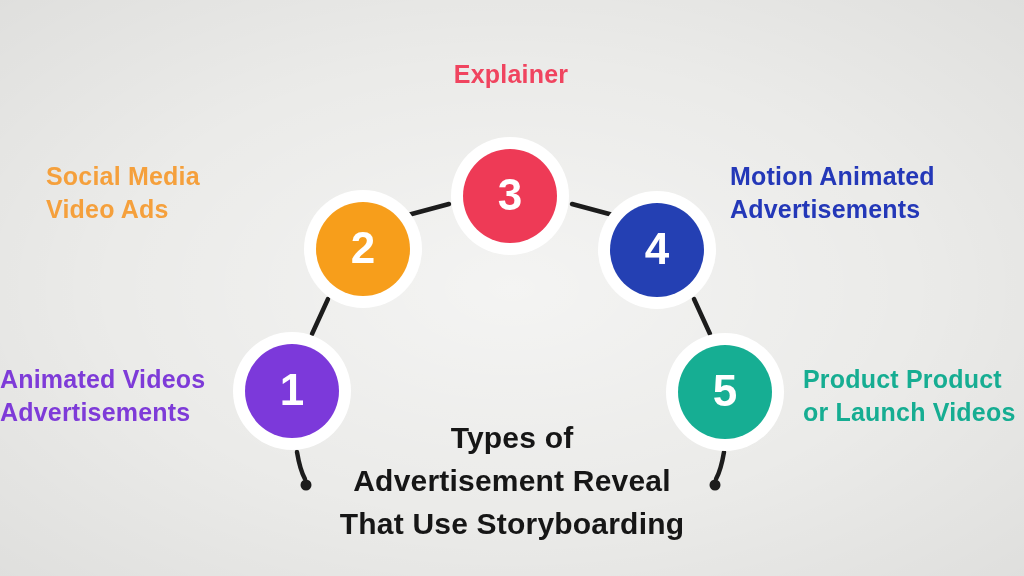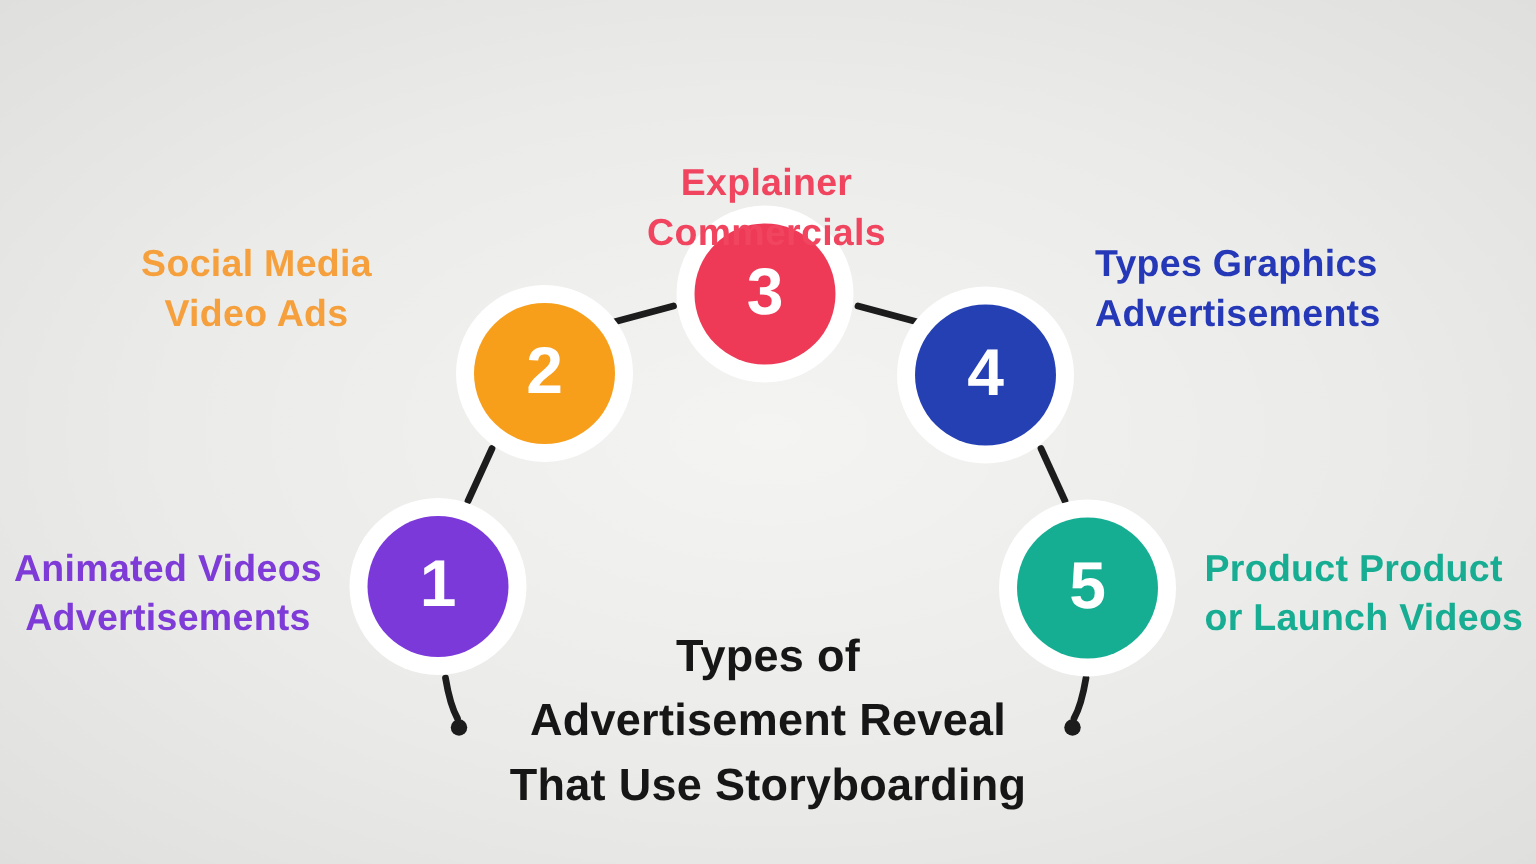--- a/index.html
+++ b/index.html
@@ -26,21 +26,21 @@
     font-size:44px;font-weight:bold;
     line-height:1;
     transform:translateY(-1px);
   }
   .step-label{
     position:absolute;z-index:2;
     font-size:25px;font-weight:bold;
     line-height:33px;
     letter-spacing:0.2px;
   }
-  .align-right{text-align:center;}
+  .align-right{text-align:left;}
   .align-left{text-align:left;}
   .align-center{text-align:center;}
   .title{
     position:absolute;z-index:2;
     left:0;right:0;top:416px;
     text-align:center;
     font-size:30px;font-weight:700;
     line-height:43px;
     letter-spacing:0.2px;
   }
@@ -89,26 +89,25 @@
   </div>
 
   <div class="step-label align-right" style="left: 0px; top: 363px; width: 224px; color: rgb(126, 59, 216);">
     <span class="label-line">Animated Videos</span>
     <span class="label-line">Advertisements</span>
   </div>
   <div class="step-label align-right" style="left: 46px; top: 160px; width: 250px; color: rgb(245, 160, 60);">
     <span class="label-line">Social Media</span>
     <span class="label-line">Video Ads</span>
   </div>
-  <div class="step-label align-center" style="left: 361px; top: 58px; width: 300px; color: rgb(240, 68, 95); margin-top: 48px;">
+  <div class="step-label align-center" style="left: 361px; top: 58px; width: 300px; color: rgb(240, 68, 95);">
     <span class="label-line">Explainer</span>
-    <span class="label-line">Commercials</span>
   </div>
   <div class="step-label align-left" style="left: 730px; top: 160px; width: 280px; color: rgb(36, 56, 184);">
-    <span class="label-line">Types Graphics</span>
+    <span class="label-line">Motion Animated</span>
     <span class="label-line">Advertisements</span>
   </div>
   <div class="step-label align-left" style="left: 803px; top: 363px; width: 221px; color: rgb(22, 173, 146);">
     <span class="label-line">Product Product</span>
     <span class="label-line">or Launch Videos</span>
   </div>
 
   <div class="title" style="color: rgb(22, 22, 22);">
     <span class="label-line">Types of</span>
     <span class="label-line">Advertisement Reveal</span>

